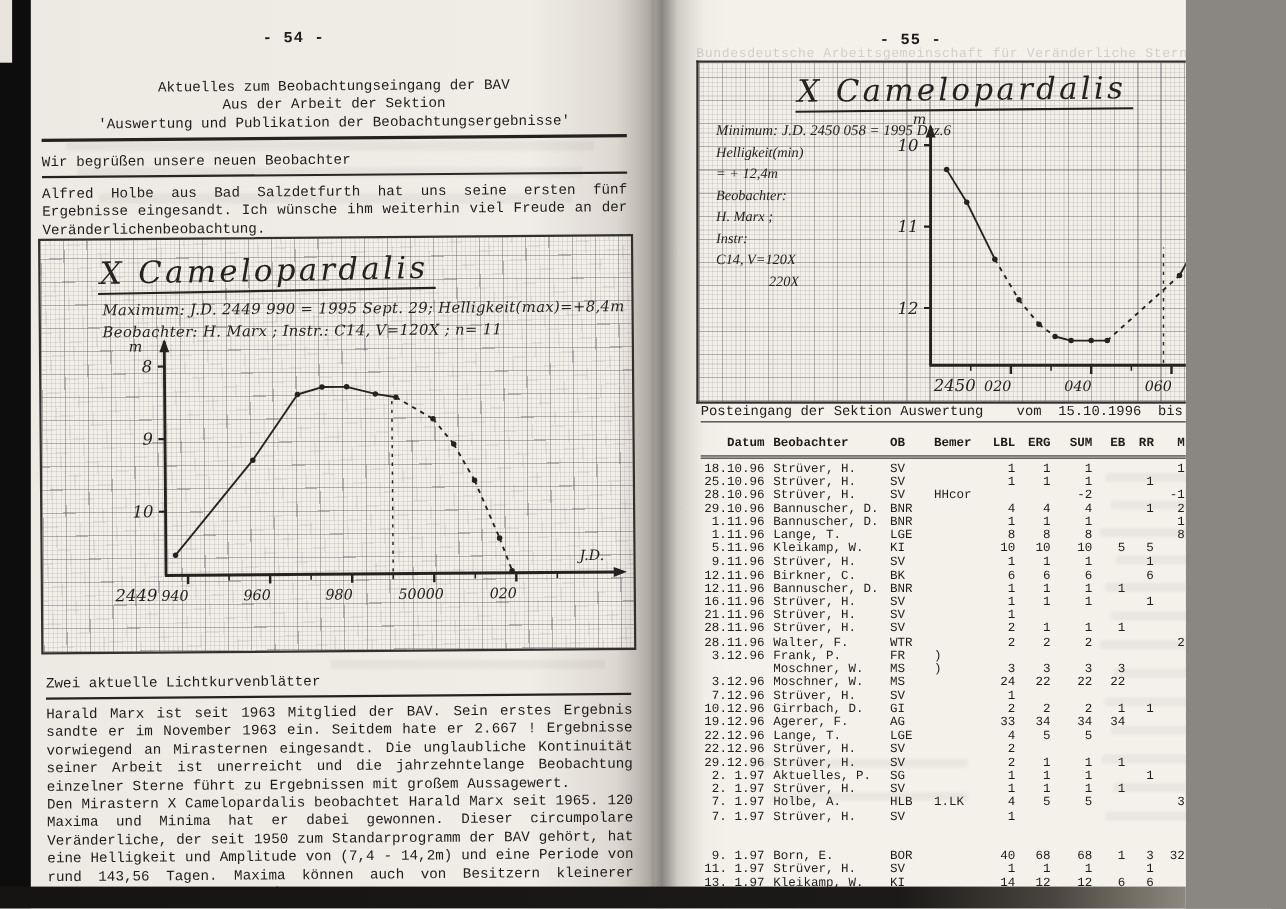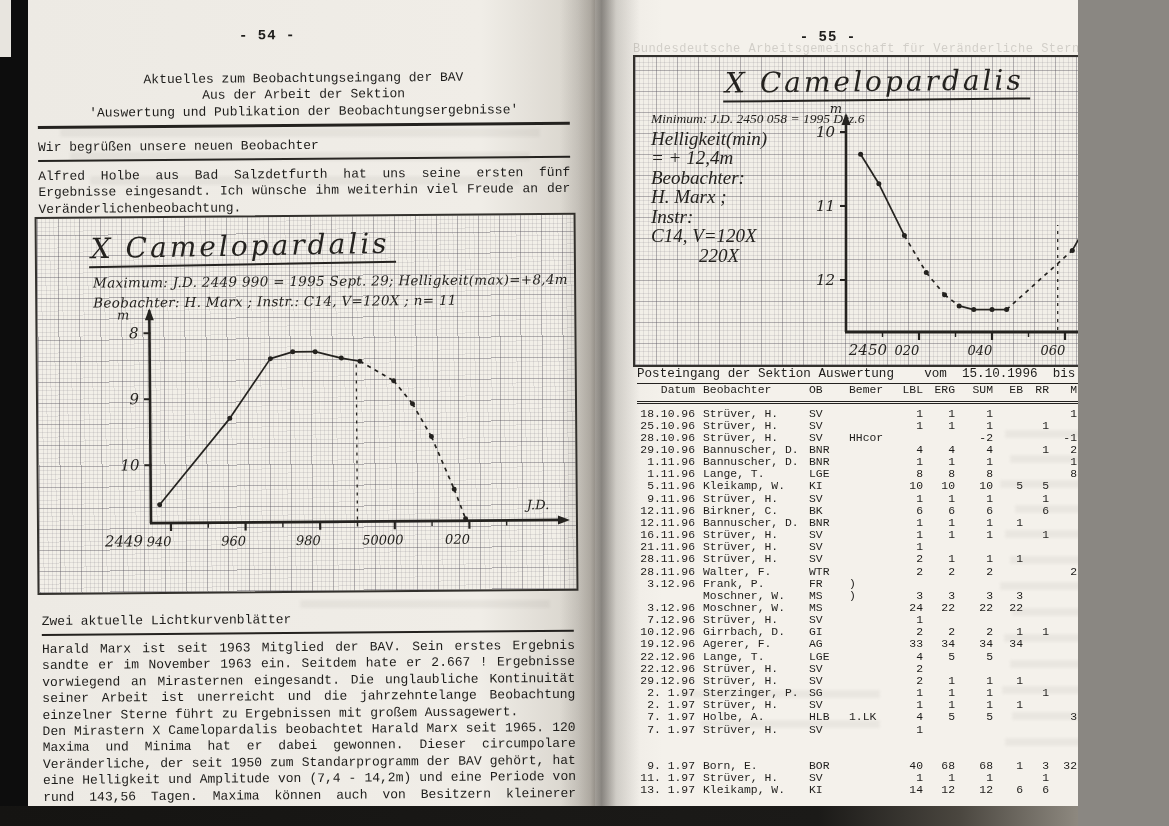--- a/index.html
+++ b/index.html
@@ -37,28 +37,28 @@
     border:2px solid #33312d;
   }
   #panel55{border-right:none;}
   
   .hw{font-family:"DejaVu Serif",serif;font-style:italic;color:#24221f;}
   .hw-title{font-size:28px;letter-spacing:3px;border-bottom:2px solid #24221f;padding:0 6px 1px 2px;
             display:inline-block;transform:rotate(-0.6deg);white-space:nowrap;}
   .hw-sub{font-size:13.5px;white-space:nowrap;letter-spacing:.3px;}
   .hwt{font-family:"DejaVu Serif",serif;font-style:italic;font-size:13px;fill:#24221f;}
   .hwt-big{font-family:"DejaVu Serif",serif;font-style:italic;font-size:15px;fill:#24221f;}
-  .side-lines div{font-size:19px;line-height:19.5px;white-space:nowrap;}
+  .side-lines div{font-size:13px;line-height:19.5px;white-space:nowrap;}
   .side-lines div:nth-child(1){font-size:13.5px;}
   .side-lines div:nth-child(8){margin-left:48px;}
   
   #obs-table{font-size:11.4px;width:500px;}
   .trow,.thead-row{display:grid;grid-template-columns:62px 106px 40px 48px 30px 32px 38px 30px 26px 28px 26px 24px 18px;
         line-height:12.15px;white-space:pre;}
-  .thead{border-top:1.5px solid #242220;padding-top:0;padding-bottom:3px;border-bottom:3.5px double #242220;margin-bottom:4px;}
+  .thead{border-top:1.5px solid #242220;padding-top:13px;padding-bottom:3px;border-bottom:3.5px double #242220;margin-bottom:4px;font-weight:bold;}
   .thead-row{line-height:13.5px;}
   .c-r{text-align:right;}
   .c-l{text-align:left;padding-left:4px;}
   .c-date{text-align:right;padding-right:4px;}
   .gap-before{margin-top:24px;}
   
   .bleed-text{opacity:.20;filter:blur(.4px);font-size:12px;letter-spacing:.5px;color:#4a463f;white-space:nowrap;}
   .smudge{position:absolute;background:#6b675f;opacity:.07;filter:blur(1.6px);border-radius:2px;pointer-events:none;}
 </style>
 </head>
@@ -246,21 +246,21 @@
       <div class="trow"><div class="c-date">28.11.96</div><div class="c-l">Walter, F.</div><div class="c-l">WTR</div><div class="c-l"></div><div class="c-r">2</div><div class="c-r">2</div><div class="c-r">2</div><div class="c-r"></div><div class="c-r"></div><div class="c-r">2</div><div class="c-r"></div><div class="c-r"></div><div class="c-r"></div></div>
       <div class="trow"><div class="c-date">3.12.96</div><div class="c-l">Frank, P.</div><div class="c-l">FR</div><div class="c-l">)</div><div class="c-r"></div><div class="c-r"></div><div class="c-r"></div><div class="c-r"></div><div class="c-r"></div><div class="c-r"></div><div class="c-r"></div><div class="c-r"></div><div class="c-r"></div></div>
       <div class="trow"><div class="c-date"></div><div class="c-l">Moschner, W.</div><div class="c-l">MS</div><div class="c-l">)</div><div class="c-r">3</div><div class="c-r">3</div><div class="c-r">3</div><div class="c-r">3</div><div class="c-r"></div><div class="c-r"></div><div class="c-r"></div><div class="c-r"></div><div class="c-r"></div></div>
       <div class="trow"><div class="c-date">3.12.96</div><div class="c-l">Moschner, W.</div><div class="c-l">MS</div><div class="c-l"></div><div class="c-r">24</div><div class="c-r">22</div><div class="c-r">22</div><div class="c-r">22</div><div class="c-r"></div><div class="c-r"></div><div class="c-r"></div><div class="c-r"></div><div class="c-r"></div></div>
       <div class="trow"><div class="c-date">7.12.96</div><div class="c-l">Strüver, H.</div><div class="c-l">SV</div><div class="c-l"></div><div class="c-r">1</div><div class="c-r"></div><div class="c-r"></div><div class="c-r"></div><div class="c-r"></div><div class="c-r"></div><div class="c-r"></div><div class="c-r"></div><div class="c-r"></div></div>
       <div class="trow"><div class="c-date">10.12.96</div><div class="c-l">Girrbach, D.</div><div class="c-l">GI</div><div class="c-l"></div><div class="c-r">2</div><div class="c-r">2</div><div class="c-r">2</div><div class="c-r">1</div><div class="c-r">1</div><div class="c-r"></div><div class="c-r"></div><div class="c-r"></div><div class="c-r"></div></div>
       <div class="trow"><div class="c-date">19.12.96</div><div class="c-l">Agerer, F.</div><div class="c-l">AG</div><div class="c-l"></div><div class="c-r">33</div><div class="c-r">34</div><div class="c-r">34</div><div class="c-r">34</div><div class="c-r"></div><div class="c-r"></div><div class="c-r"></div><div class="c-r"></div><div class="c-r"></div></div>
       <div class="trow"><div class="c-date">22.12.96</div><div class="c-l">Lange, T.</div><div class="c-l">LGE</div><div class="c-l"></div><div class="c-r">4</div><div class="c-r">5</div><div class="c-r">5</div><div class="c-r"></div><div class="c-r"></div><div class="c-r"></div><div class="c-r">4</div><div class="c-r">1</div><div class="c-r"></div></div>
       <div class="trow"><div class="c-date">22.12.96</div><div class="c-l">Strüver, H.</div><div class="c-l">SV</div><div class="c-l"></div><div class="c-r">2</div><div class="c-r"></div><div class="c-r"></div><div class="c-r"></div><div class="c-r"></div><div class="c-r"></div><div class="c-r"></div><div class="c-r"></div><div class="c-r"></div></div>
       <div class="trow"><div class="c-date">29.12.96</div><div class="c-l">Strüver, H.</div><div class="c-l">SV</div><div class="c-l"></div><div class="c-r">2</div><div class="c-r">1</div><div class="c-r">1</div><div class="c-r">1</div><div class="c-r"></div><div class="c-r"></div><div class="c-r"></div><div class="c-r"></div><div class="c-r"></div></div>
-      <div class="trow"><div class="c-date">2. 1.97</div><div class="c-l">Sterzinger, P.</div><div class="c-l">SG</div><div class="c-l"></div><div class="c-r">1</div><div class="c-r">1</div><div class="c-r">1</div><div class="c-r"></div><div class="c-r">1</div><div class="c-r"></div><div class="c-r"></div><div class="c-r"></div><div class="c-r"></div></div>
+      <div class="trow"><div class="c-date">2. 1.97</div><div class="c-l">Aktuelles, P.</div><div class="c-l">SG</div><div class="c-l"></div><div class="c-r">1</div><div class="c-r">1</div><div class="c-r">1</div><div class="c-r"></div><div class="c-r">1</div><div class="c-r"></div><div class="c-r"></div><div class="c-r"></div><div class="c-r"></div></div>
       <div class="trow"><div class="c-date">2. 1.97</div><div class="c-l">Strüver, H.</div><div class="c-l">SV</div><div class="c-l"></div><div class="c-r">1</div><div class="c-r">1</div><div class="c-r">1</div><div class="c-r">1</div><div class="c-r"></div><div class="c-r"></div><div class="c-r"></div><div class="c-r"></div><div class="c-r"></div></div>
       <div class="trow"><div class="c-date">7. 1.97</div><div class="c-l">Holbe, A.</div><div class="c-l">HLB</div><div class="c-l">1.LK</div><div class="c-r">4</div><div class="c-r">5</div><div class="c-r">5</div><div class="c-r"></div><div class="c-r"></div><div class="c-r">3</div><div class="c-r">2</div><div class="c-r"></div><div class="c-r"></div></div>
       <div class="trow"><div class="c-date">7. 1.97</div><div class="c-l">Strüver, H.</div><div class="c-l">SV</div><div class="c-l"></div><div class="c-r">1</div><div class="c-r"></div><div class="c-r"></div><div class="c-r"></div><div class="c-r"></div><div class="c-r"></div><div class="c-r"></div><div class="c-r"></div><div class="c-r"></div></div>
       <div class="trow gap-before"><div class="c-date">9. 1.97</div><div class="c-l">Born, E.</div><div class="c-l">BOR</div><div class="c-l"></div><div class="c-r">40</div><div class="c-r">68</div><div class="c-r">68</div><div class="c-r">1</div><div class="c-r">3</div><div class="c-r">32</div><div class="c-r">32</div><div class="c-r"></div><div class="c-r"></div></div>
       <div class="trow"><div class="c-date">11. 1.97</div><div class="c-l">Strüver, H.</div><div class="c-l">SV</div><div class="c-l"></div><div class="c-r">1</div><div class="c-r">1</div><div class="c-r">1</div><div class="c-r"></div><div class="c-r">1</div><div class="c-r"></div><div class="c-r"></div><div class="c-r"></div><div class="c-r"></div></div>
       <div class="trow"><div class="c-date">13. 1.97</div><div class="c-l">Kleikamp, W.</div><div class="c-l">KI</div><div class="c-l"></div><div class="c-r">14</div><div class="c-r">12</div><div class="c-r">12</div><div class="c-r">6</div><div class="c-r">6</div><div class="c-r"></div><div class="c-r"></div><div class="c-r"></div><div class="c-r"></div></div>
     </div>
 
   <div class="smudge" style="left: 1005px; top: 430px; width: 130px; height: 8px;"></div>
     <div class="smudge" style="left: 1010px; top: 455px; width: 120px; height: 8px;"></div>

